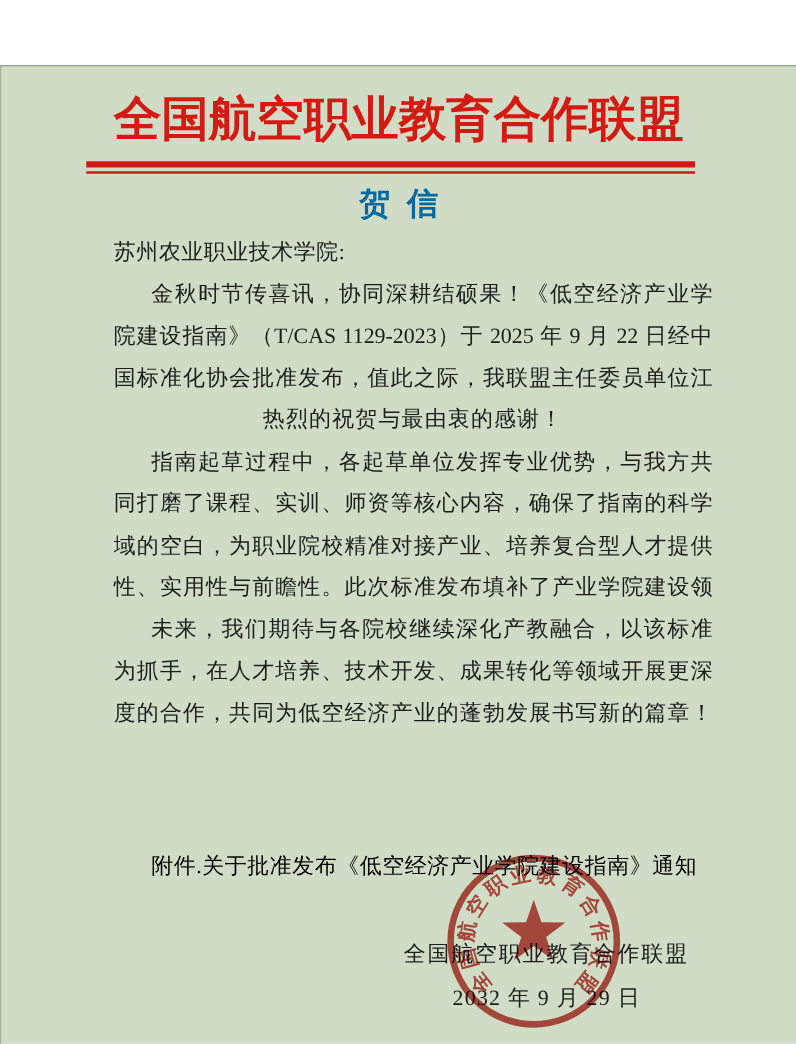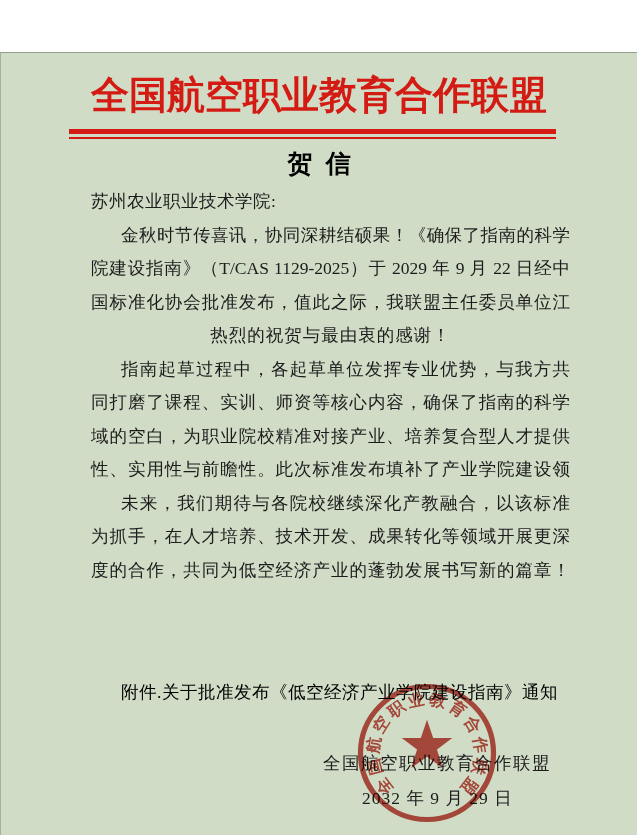--- a/index.html
+++ b/index.html
@@ -19,21 +19,21 @@
     font-family: "DejaVu Sans", "Liberation Sans", sans-serif;
     font-weight: 900; font-size: 38px; line-height: 48px;
     color: #d31b14; letter-spacing: 0px;
   }
   .rule { position: absolute; left: 68px; top: 76px; width: 487px; }
   .rule-thick { height: 5px; background: #d31b14; }
   .rule-thin  { height: 2px; background: #d31b14; margin-top: 3px; }
   .letter-title {
     position: absolute; left: 0; top: 94px; width: 100%;
     text-align: center; font-weight: bold; font-size: 25px; line-height: 34px;
-    color: #000000; word-spacing: 7px;
+    color: #0369a1; word-spacing: 7px;
   }
   .body-block { position: absolute; left: 90px; top: 132px; width: 479px; color: #1c1c1c; }
   .line {
     height: 33.5px; line-height: 33.5px; font-size: 17.5px;
     white-space: nowrap; letter-spacing: 0.5px;
   }
   .line.full { white-space: normal; text-align: justify; text-align-last: justify; letter-spacing: 0; }
   .line.indent { text-indent: 30px; }
   .line.lastline { letter-spacing: 1px; text-align: center; }
   .attachment {
@@ -70,22 +70,22 @@
     <div class="rule">
       <div class="rule-thick"></div>
       <div class="rule-thin"></div>
     </div>
 
     <div class="letter-title">贺 信</div>
 
     <div class="body-block">
       <div class="line">苏州农业职业技术学院:</div>
 
-      <div class="line full indent">金秋时节传喜讯，协同深耕结硕果！《确保了指南的科学</div>
-      <div class="line full">院建设指南》（T/CAS 1129-2025）于 2029 年 9 月 22 日经中</div>
+      <div class="line full indent">金秋时节传喜讯，协同深耕结硕果！《低空经济产业学</div>
+      <div class="line full">院建设指南》（T/CAS 1129-2023）于 2025 年 9 月 22 日经中</div>
       <div class="line full">国标准化协会批准发布，值此之际，我联盟主任委员单位江</div>
       <div class="line lastline">热烈的祝贺与最由衷的感谢！</div>
 
       <div class="line full indent">指南起草过程中，各起草单位发挥专业优势，与我方共</div>
       <div class="line full">同打磨了课程、实训、师资等核心内容，确保了指南的科学</div>
       <div class="line full">域的空白，为职业院校精准对接产业、培养复合型人才提供</div>
       <div class="line full">性、实用性与前瞻性。此次标准发布填补了产业学院建设领</div>
 
       <div class="line full indent">未来，我们期待与各院校继续深化产教融合，以该标准</div>
       <div class="line full">为抓手，在人才培养、技术开发、成果转化等领域开展更深</div>

